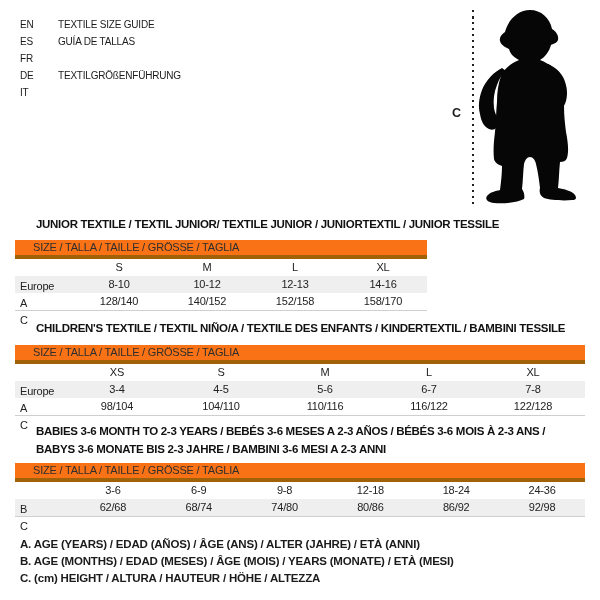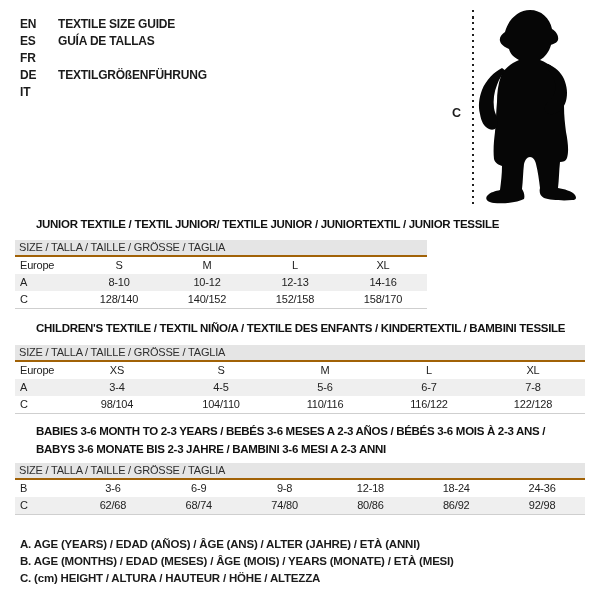--- a/index.html
+++ b/index.html
@@ -6,40 +6,40 @@
   body {
     width:600px; height:600px; position:relative; overflow:hidden;
     background:#ffffff; color:#1b1b1b;
     font-family:"Liberation Sans", sans-serif;
   }
   .abs { position:absolute; }
 
   
   #langs { left:20px; top:16px; }
   .lang-row { display:flex; height:17px; line-height:17px;
-              font-weight:bold; font-size:12px; letter-spacing:-0.2px; }
+              font-weight:normal; font-size:10px; letter-spacing:-0.2px; }
   .lang-code { width:38px; }
   .lang-title { white-space:nowrap; }
 
   
   #dotline { left:472px; top:10px; width:2px; height:197px;
     background-image:repeating-linear-gradient(to bottom,#1f1f1f 0 2.5px, transparent 2.5px 6px); }
   #cmark { left:452px; top:106px; font-weight:bold; font-size:12.5px; }
   #baby { left:478px; top:8px; width:100px; height:203px; }
 
   
   .tbl-title { position:absolute; left:36px; font-weight:bold; font-size:11.5px;
                letter-spacing:-0.3px; color:#111; white-space:nowrap; line-height:18px; }
   .tbl { position:absolute; left:15px; border-bottom:1px solid #cfcfcf;
          font-size:11px; color:#222; letter-spacing:-0.2px; }
-  .thead { height:15px; line-height:15px; background:#e5e5e5;
-           border-bottom:2px solid #a16207; padding-left:4px; color:#2e2e2e; }
+  .thead { height:15px; line-height:15px; background:#f97316;
+           border-bottom:4px solid #a16207; padding-left:18px; color:#2e2e2e; }
   .trow { display:flex; height:17px; line-height:17px; }
   .shade { background:#efefef; }
-  .tlabel { padding-left:5px; }
+  .tlabel { padding-left:5px;margin-top:19px; }
   .t1 .tlabel { width:55px; }
   .t2 .tlabel { width:45px; }
   .t3 .tlabel { width:50px; }
   .tcell { flex:1; text-align:center; }
   #t1 { top:240px; width:412px; }
   #t2 { top:345px; width:570px; }
   #t3 { top:463px; width:570px; }
   #t1-title { top:215px; }
   #t2-title { top:319px; }
   #t3-title { top:422px; }

